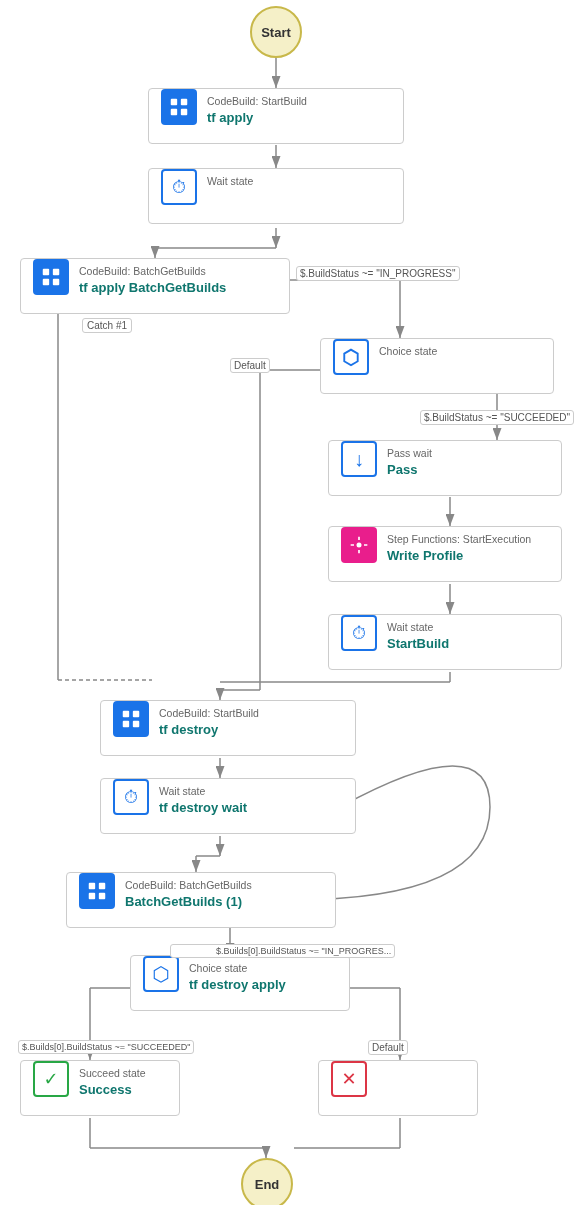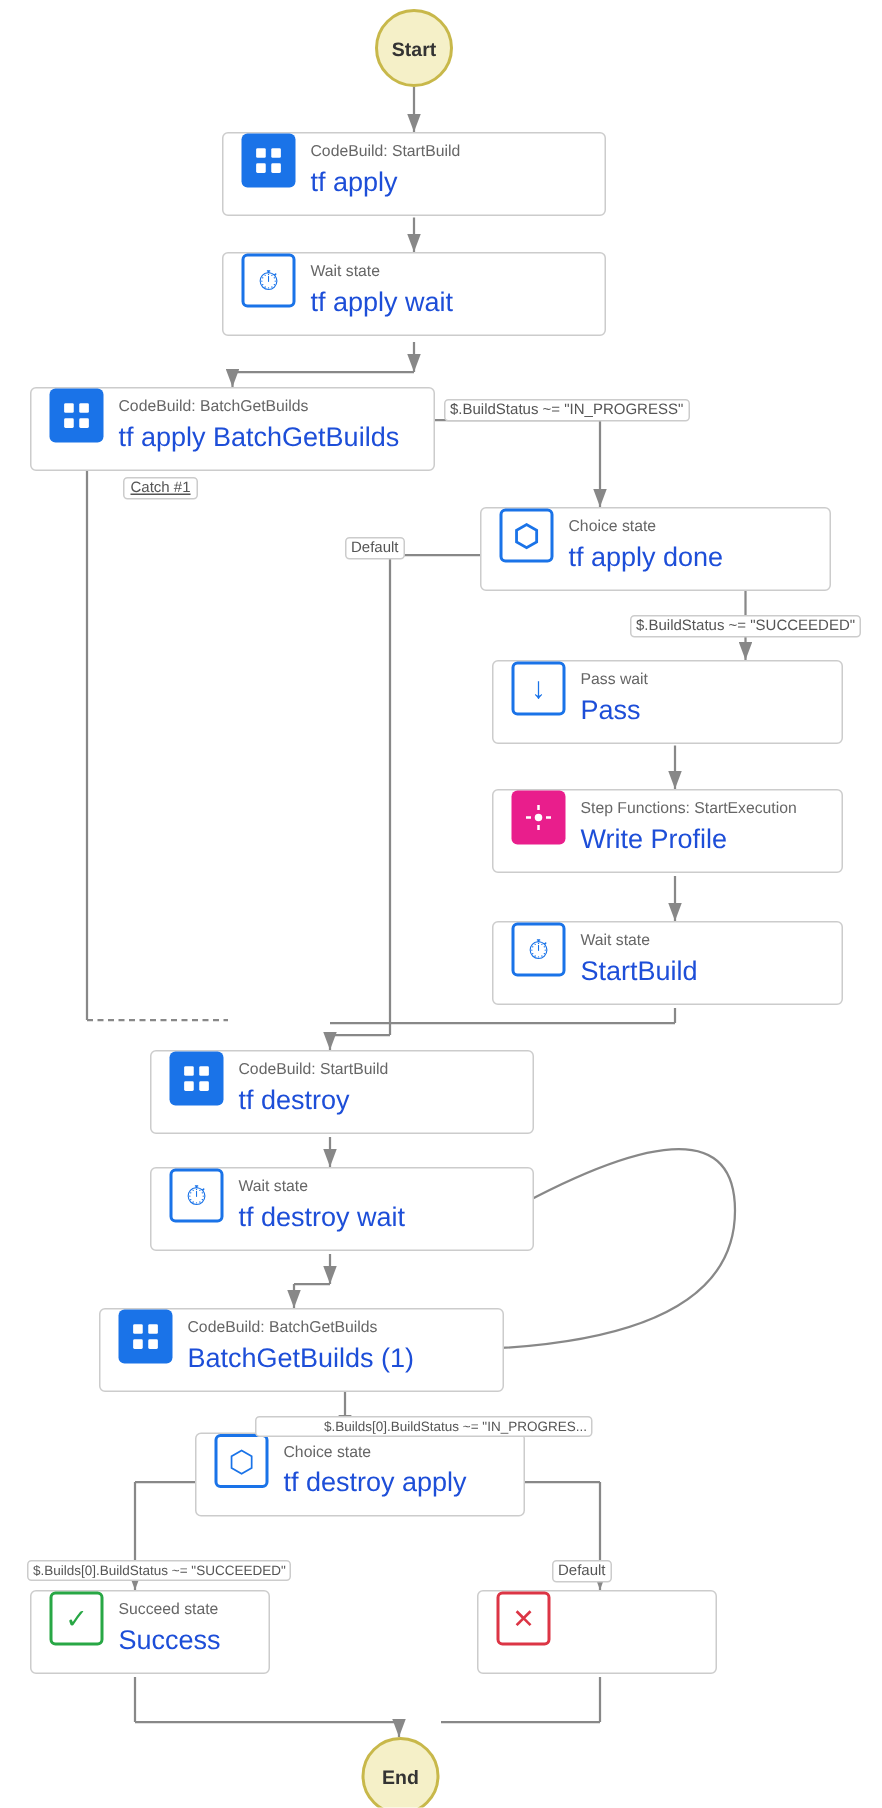--- a/index.html
+++ b/index.html
@@ -111,23 +111,23 @@
       flex: 1;
     }
 
     .box-node .node-subtitle {
       font-size: 10.5px;
       color: #666;
       line-height: 1.3;
     }
 
     .box-node .node-title {
-      font-size: 18px;
-      color: #1d4ed8;
-      font-weight: 400;
+      font-size: 13px;
+      color: #0f766e;
+      font-weight: 700;
       line-height: 1.4;
     }
 
     
     .arrow-label {
       position: absolute;
       font-size: 10px;
       color: #555;
       background: #fff;
       padding: 1px 3px;
@@ -139,21 +139,20 @@
 
     .catch-label {
       position: absolute;
       font-size: 10px;
       color: #555;
       background: #fff;
       padding: 1px 4px;
       border: 1px solid #ccc;
       border-radius: 3px;
       z-index: 2;
-      text-decoration: underline;
     }
 
     
     .arrow-line {
       fill: none;
       stroke: #888;
       stroke-width: 1.5;
       marker-end: url(#arrowhead);
     }
   </style>
@@ -250,21 +249,20 @@
   </div>
 
   <div class="node" style="left:148px; top:168px; width:256px;">
     <div class="box-node">
       <div class="left-bar"></div>
       <div class="icon-area">
         <div class="icon-box white-border">⏱</div>
       </div>
       <div class="text-area">
         <span class="node-subtitle">Wait state</span>
-        <span class="node-title">tf apply wait</span>
       </div>
     </div>
   </div>
 
   <div class="node" style="left:20px; top:258px; width:270px;">
     <div class="box-node">
       <div class="left-bar"></div>
       <div class="icon-area">
         <div class="icon-box blue">
           <svg width="22" height="22" viewBox="0 0 24 24" fill="white">
@@ -291,21 +289,20 @@
   </div>
 
   <div class="node" style="left:320px; top:338px; width:234px;">
     <div class="box-node">
       <div class="left-bar"></div>
       <div class="icon-area">
         <div class="icon-box white-border" style="font-size:20px; font-weight:bold; color:#1a73e8;">⬡</div>
       </div>
       <div class="text-area">
         <span class="node-subtitle">Choice state</span>
-        <span class="node-title">tf apply done</span>
       </div>
     </div>
   </div>
 
   <div class="arrow-label" style="left:230px; top:358px;">
     <span>Default</span>
   </div>
 
   <div class="arrow-label" style="left:420px; top:410px;">
     <span>$.BuildStatus ~= "SUCCEEDED"</span>

